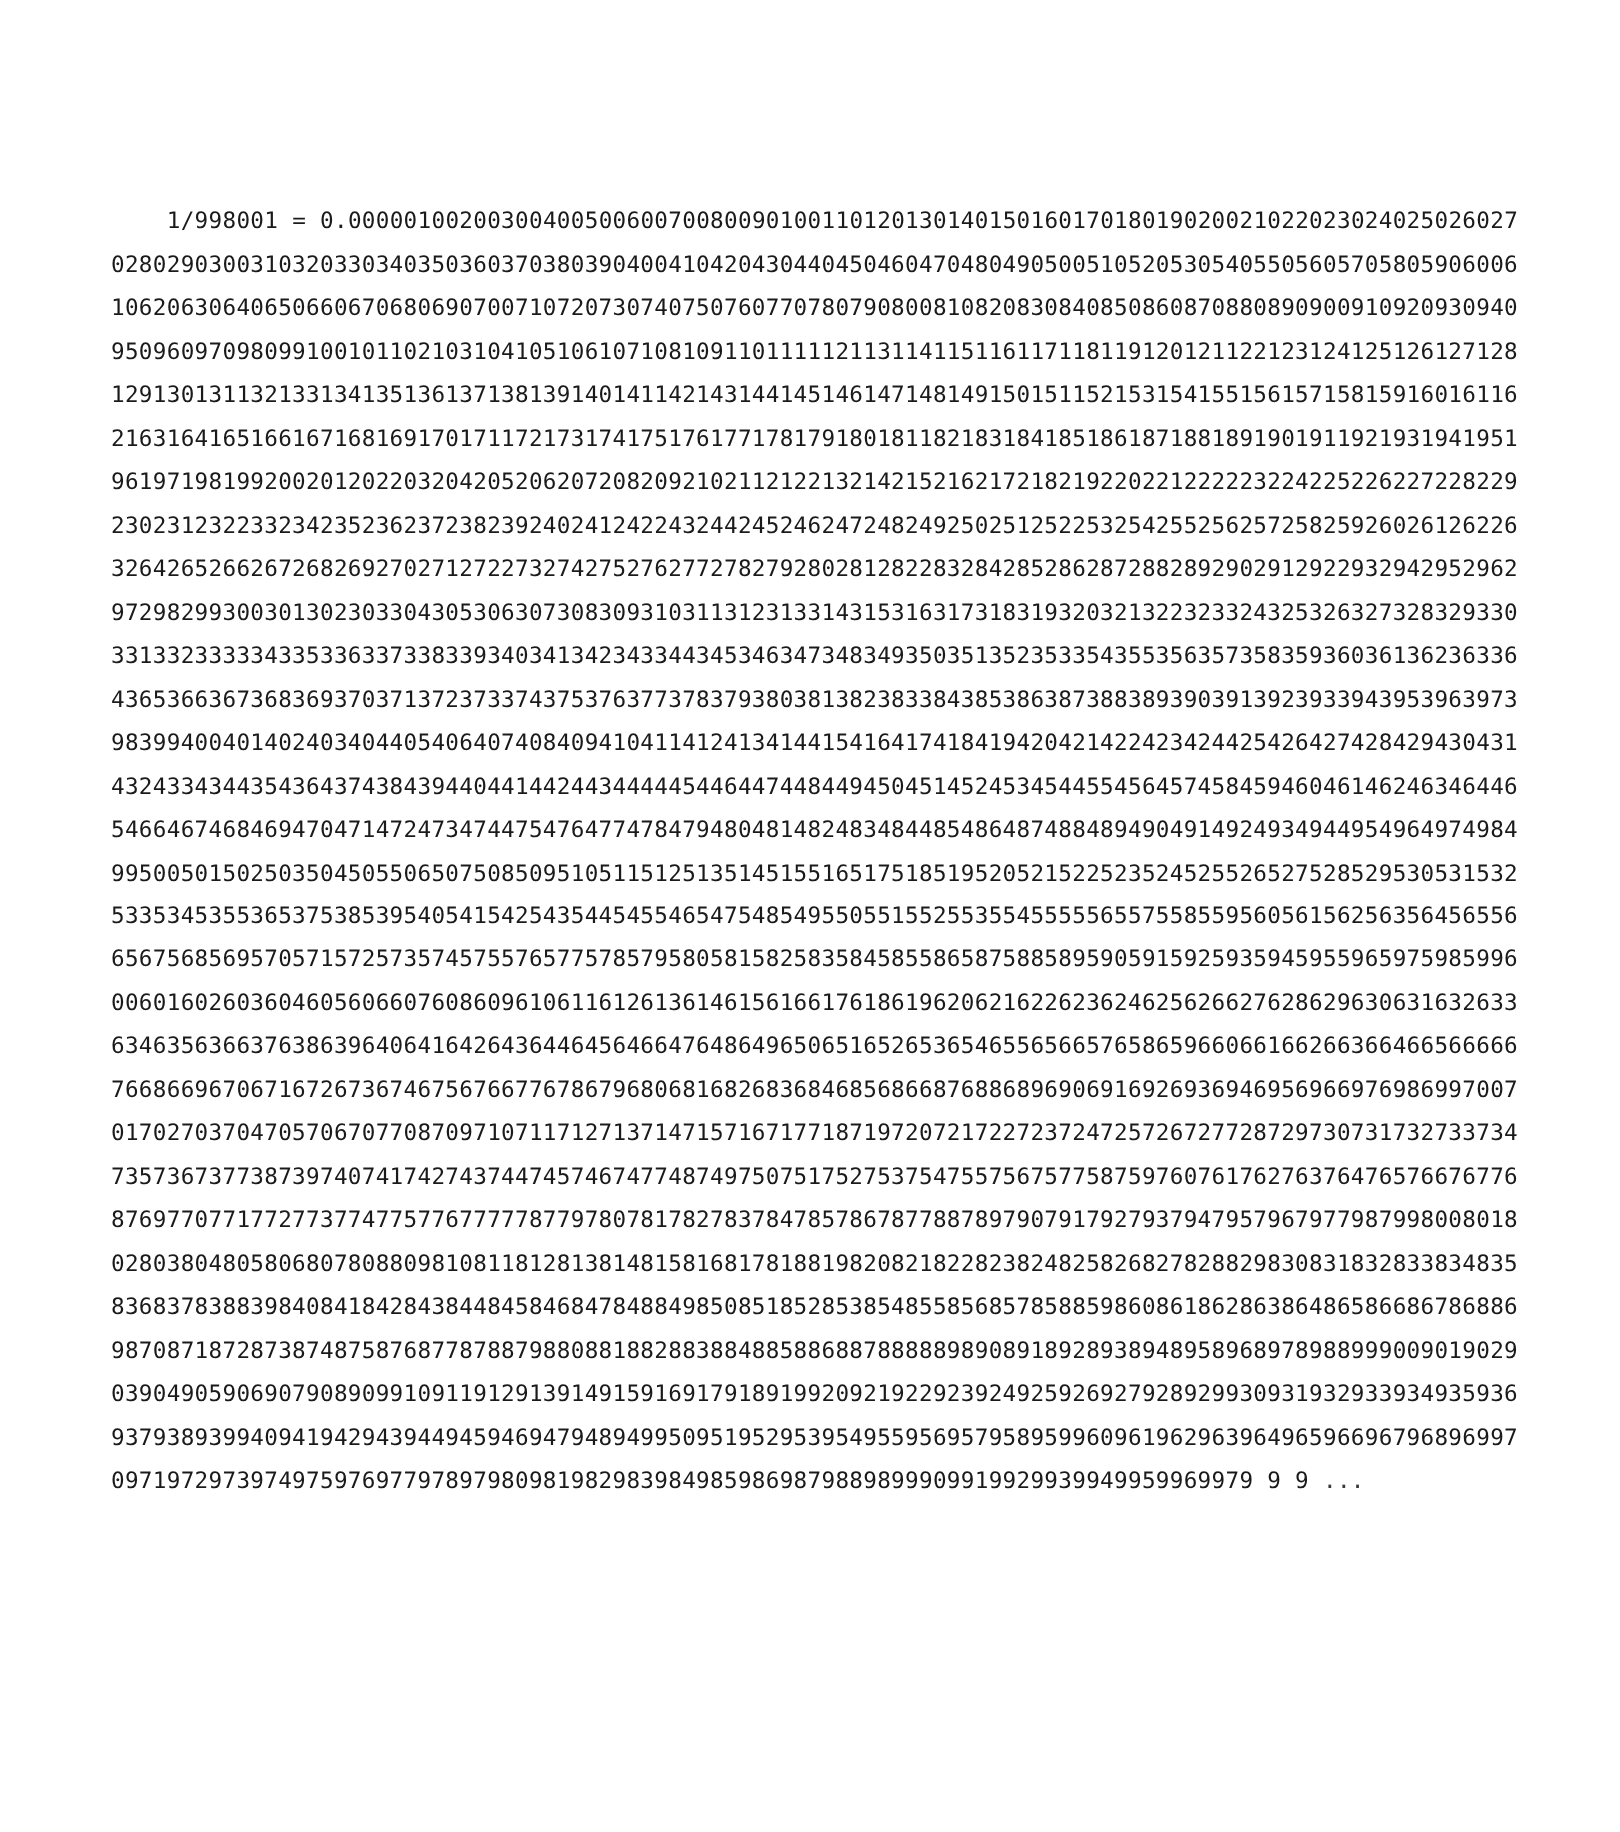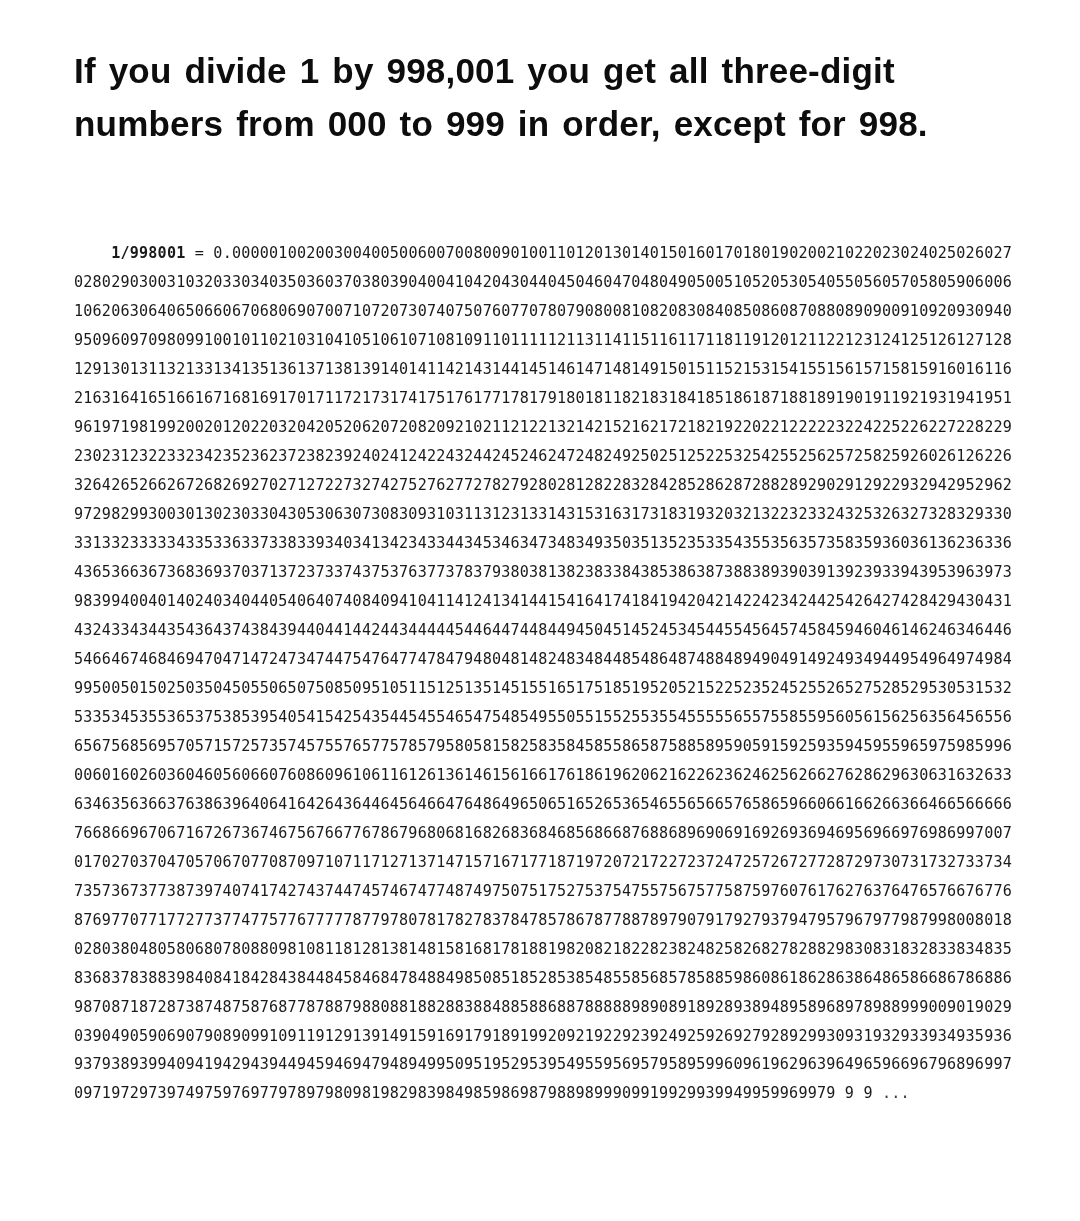--- a/index.html
+++ b/index.html
@@ -36,36 +36,35 @@
     margin-top: 60px;
     font-family: "DejaVu Sans Mono", monospace;
     font-size: 15.1px;
     line-height: 1.92;
     color: #1a1a1a;
     letter-spacing: 0.2px;
     white-space: pre-wrap;
     word-break: break-all;
   }
   .math-block .lead {
-    font-weight: bold;
+    font-weight: normal;
   }
   .math-block .eq {
     font-weight: normal;
   }
   .digits {
     display: inline;
   }
   .ellipsis {
     color: #3a3a3a;
   }
 </style>
 </head>
 <body>
 
 <div class="page">
 
-  <h1 class="headline">If you divide 1 by 998,001 you get all three-digit numbers from 000 to 999 in order, except for 998.</h1>
 
   <div class="math-block">
     <span class="lead">1/998001</span><span class="eq"> = </span><span class="eq">0.</span><span class="digits">000001002003004005006007008009010011012013014015016017018019020021022023024025026027028029030031032033034035036037038039040041042043044045046047048049050051052053054055056057058059060061062063064065066067068069070071072073074075076077078079080081082083084085086087088089090091092093094095096097098099100101102103104105106107108109110111112113114115116117118119120121122123124125126127128129130131132133134135136137138139140141142143144145146147148149150151152153154155156157158159160161162163164165166167168169170171172173174175176177178179180181182183184185186187188189190191192193194195196197198199200201202203204205206207208209210211212213214215216217218219220221222223224225226227228229230231232233234235236237238239240241242243244245246247248249250251252253254255256257258259260261262263264265266267268269270271272273274275276277278279280281282283284285286287288289290291292293294295296297298299300301302303304305306307308309310311312313314315316317318319320321322323324325326327328329330331332333334335336337338339340341342343344345346347348349350351352353354355356357358359360361362363364365366367368369370371372373374375376377378379380381382383384385386387388389390391392393394395396397398399400401402403404405406407408409410411412413414415416417418419420421422423424425426427428429430431432433434435436437438439440441442443444445446447448449450451452453454455456457458459460461462463464465466467468469470471472473474475476477478479480481482483484485486487488489490491492493494495496497498499500501502503504505506507508509510511512513514515516517518519520521522523524525526527528529530531532533534535536537538539540541542543544545546547548549550551552553554555556557558559560561562563564565566567568569570571572573574575576577578579580581582583584585586587588589590591592593594595596597598599600601602603604605606607608609610611612613614615616617618619620621622623624625626627628629630631632633634635636637638639640641642643644645646647648649650651652653654655656657658659660661662663664665666667668669670671672673674675676677678679680681682683684685686687688689690691692693694695696697698699700701702703704705706707708709710711712713714715716717718719720721722723724725726727728729730731732733734735736737738739740741742743744745746747748749750751752753754755756757758759760761762763764765766767768769770771772773774775776777778779780781782783784785786787788789790791792793794795796797798799800801802803804805806807808809810811812813814815816817818819820821822823824825826827828829830831832833834835836837838839840841842843844845846847848849850851852853854855856857858859860861862863864865866867868869870871872873874875876877878879880881882883884885886887888889890891892893894895896897898899900901902903904905906907908909910911912913914915916917918919920921922923924925926927928929930931932933934935936937938939940941942943944945946947948949950951952953954955956957958959960961962963964965966967968969970971972973974975976977978979809819829839849859869879889899909919929939949959969979 9 9</span> <span class="ellipsis">...</span>
   </div>
 
 </div>
 
 </body></html>

